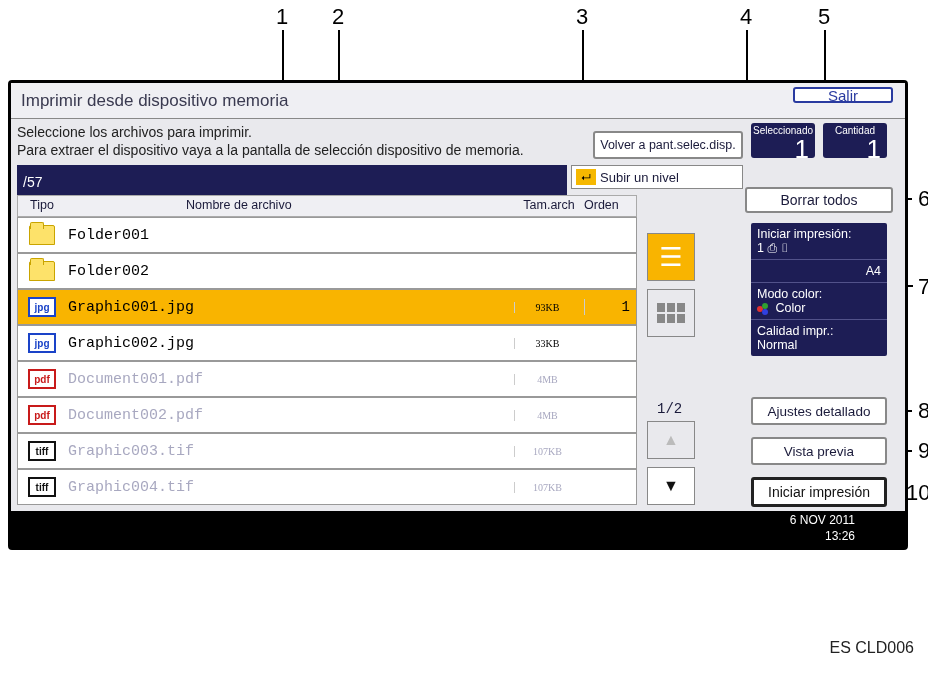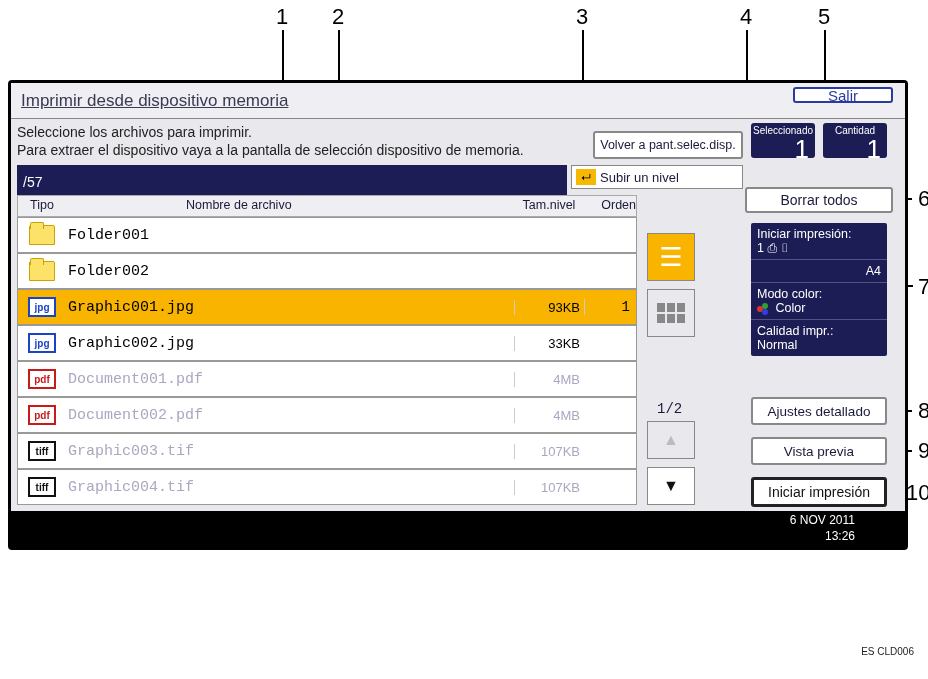--- a/index.html
+++ b/index.html
@@ -15,21 +15,21 @@
     background:#e9e9ed; border:3px solid #000; border-radius:4px;
   }
   .device-inner { position:relative; width:100%; height:100%; }
 
   
   .hdr {
     position:absolute; left:0; top:0; right:0; height:36px;
     background:#efeff3; border-bottom:1px solid #888; display:flex;
     align-items:center; padding-left:10px;
   }
-  .hdr-title { font-size:17px; color:#3a3a50;text-decoration:underline; }
+  .hdr-title { font-size:17px; color:#3a3a50; }
   .btn-exit {
     position:absolute; right:12px; top:4px; width:100px; height:16px;
     border:2px solid #2a3ba0; background:#fff; color:#2a3ba0;
     display:flex; align-items:center; justify-content:center;
     font-size:15px; border-radius:3px;
   }
 
   .instructions {
     position:absolute; left:6px; top:40px; width:560px;
     font-size:14px; color:#222; line-height:18px;
@@ -74,34 +74,34 @@
 
   
   .list-header {
     position:absolute; left:6px; top:112px; width:620px; height:22px;
     background:#efeff3; border:1px solid #aaa; display:flex;
     font-size:12.5px; color:#1a1a3a;
   }
   .list-header .c-type  { width:48px;  text-align:center; padding-top:2px;}
   .list-header .c-name  { flex:1;      padding:2px 0 0 120px;}
   .list-header .c-size  { width:70px;  text-align:center; padding-top:2px;}
-  .list-header .c-order { width:52px;  text-align:right; padding-top:2px;}
+  .list-header .c-order { width:52px;  text-align:left; padding-top:2px;}
 
   .file-list {
     position:absolute; left:6px; top:134px; width:620px;
   }
   .row {
     height:36px; display:flex; align-items:center;
     background:#fff; border:1px solid #999; margin-bottom:0px;
   }
   .row.sel { background:#f9b400; }
   .row.disabled { color:#a8a8c0; }
   .row .c-icon  { width:48px; display:flex; align-items:center; justify-content:center; }
   .row .c-name  { flex:1; font-size:15px; font-family:"Courier New",monospace; padding-left:2px;}
-  .row .c-size  { width:70px; text-align:right; font-size:13px; font-family:Liberation Sans, sans-serif; padding-right:4px; border-left:1px solid #ccc;}
+  .row .c-size  { width:70px; text-align:center; font-size:10px; font-family:Liberation Serif, serif; padding-right:4px; border-left:1px solid #ccc;}
   .row .c-order { width:52px; text-align:right; font-size:14px; font-family:"Courier New",monospace; padding-right:6px; border-left:1px solid #ccc;}
   .row.disabled .c-name, .row.disabled .c-size { color:#a8a8c0; }
 
   .ic-folder { width:26px; height:20px; background:#fde26a; border:1px solid #c9a400; border-radius:2px 2px 0 0; position:relative; }
   .ic-folder::before { content:""; position:absolute; left:0; top:-4px; width:12px; height:6px; background:#fde26a; border:1px solid #c9a400; border-bottom:none; border-radius:2px 2px 0 0; }
   .ic-img, .ic-pdf, .ic-tif {
     width:28px; height:20px; background:#fff; border:2px solid #1a43c8;
     font-size:10px; font-weight:bold; display:flex; align-items:center;
     justify-content:center; font-family:Arial,sans-serif;
   }
@@ -164,21 +164,21 @@
   .pg-up { top:338px; color:#bbb; }
   .pg-dn { top:384px; color:#111; background:#fff; }
 
   
   .clock {
     position:absolute; left:0; right:0; bottom:0; height:36px;
     background:#000; color:#fff; font-size:12px; font-family:"Courier New",monospace;
     text-align:right; padding:2px 50px 0 0; line-height:15px;
   }
 
-  .doc-code { position:absolute; right:14px; bottom:22px; font-size:10px; color:#222; }
+  .doc-code { position:absolute; right:14px; bottom:22px; font-size:16px; color:#222; }
 </style>
 </head>
 <body>
 
 <span class="callout-label" style="left:276px; top:4px;">1</span>
 <span class="callout-label" style="left:332px; top:4px;">2</span>
 <span class="callout-label" style="left:576px; top:4px;">3</span>
 <span class="callout-label" style="left:740px; top:4px;">4</span>
 <span class="callout-label" style="left:818px; top:4px;">5</span>
 <span class="callout-label" style="left:918px; top:186px;">6</span>
@@ -227,21 +227,21 @@
     <div class="btn-up">
       <span class="up-icon">⮠</span>
       <span>Subir un nivel</span>
     </div>
 
     <div class="btn-clear">Borrar todos</div>
 
     <div class="list-header">
       <div class="c-type">Tipo</div>
       <div class="c-name">Nombre de archivo</div>
-      <div class="c-size">Tam.nivel</div>
+      <div class="c-size">Tam.arch</div>
       <div class="c-order">Orden</div>
     </div>
 
     <div class="file-list" id="file-list">
         <div class="row">
           <div class="c-icon">
             <div class="ic-folder"></div>
           </div>
           <div class="c-name">Folder001</div>
           <div class="c-size"></div>

